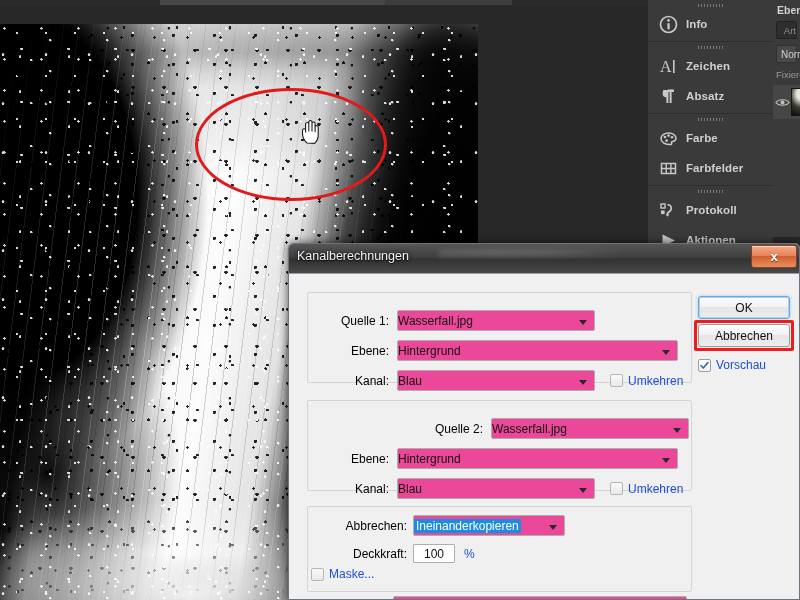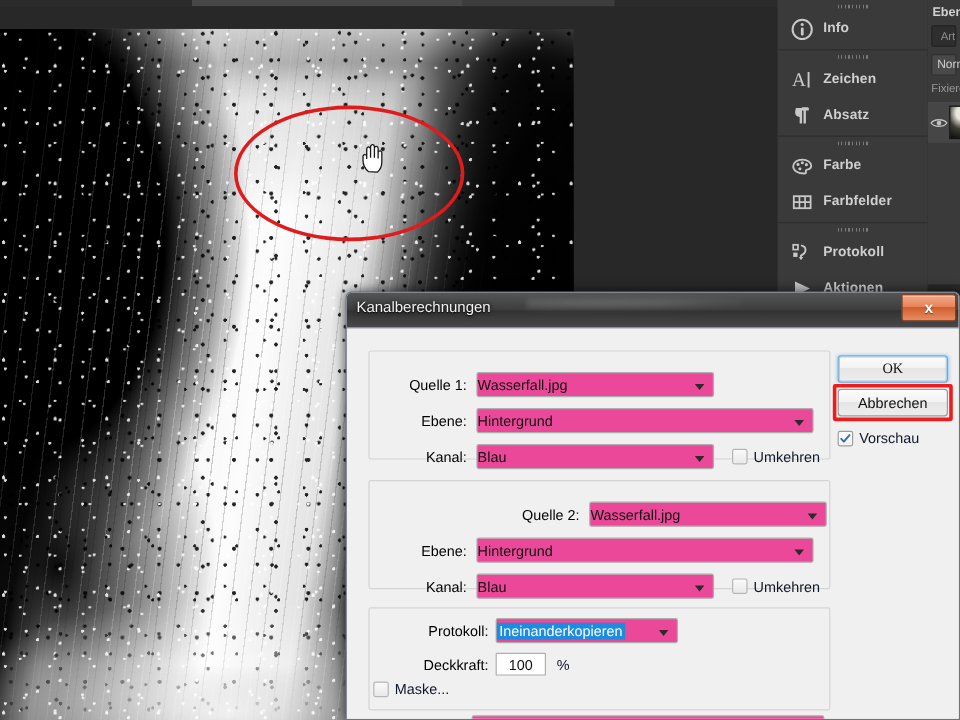--- a/index.html
+++ b/index.html
@@ -212,34 +212,33 @@
     display:flex;align-items:center;justify-content:center;font-size:12px;color:#111;
   }
   .cbx{
     width:13px;height:13px;box-sizing:border-box;
     border:1px solid #b6b6b6;background:linear-gradient(180deg,#fafafa,#e9e9e9);
     border-radius:2px;display:inline-flex;align-items:center;justify-content:center;
     flex:0 0 13px;
   }
   .cbx.on{background:linear-gradient(180deg,#ffffff,#f2f2f2);border-color:#9d9d9d;}
   .cbx-mark{width:9px;height:9px;}
-  .cbx-lbl{font-size:12px;color:#0f172a;margin-left:5px;}
+  .cbx-lbl{font-size:12px;color:#1d4ed8;margin-left:5px;}
 
   
   .btn{
     position:absolute;box-sizing:border-box;height:23px;
     border:1px solid #9a9a9a;border-radius:3px;
     background:linear-gradient(180deg,#fcfcfc 0%,#f2f2f2 46%,#e5e5e5 47%,#ededed 100%);
     font-size:12px;color:#111;display:flex;align-items:center;justify-content:center;
     cursor:default;
   }
   .btn.default{
     border:1px solid #6fa8d8;
     box-shadow:0 0 0 1px #a8d0ef inset, 0 0 3px rgba(100,170,230,.6);
-    font-family:Liberation Serif, serif;
   }
   #btn-cancel-hl{
     position:absolute;border:3px solid #ee1c1c;border-radius:2px;box-sizing:border-box;
     pointer-events:none;
   }
 </style>
 </head>
 <body>
 
 <div id="app-bg"></div>
@@ -432,21 +431,21 @@
     <div class="row" style="left:32px;top:204px;width:368px;">
       <span class="lbl" style="width:68px;">Kanal:</span>
       <span class="combo" style="width:198px;margin-left:8px;">Blau</span>
       <span class="cbx" style="margin-left:15px;"></span>
       <span class="cbx-lbl">Umkehren</span>
     </div>
 
     <div class="groupbox" style="left:18px;top:232px;width:383px;height:84px;"></div>
 
     <div class="row" style="left:28px;top:241px;width:370px;">
-      <span class="lbl" style="width:90px;">Protokoll:</span>
+      <span class="lbl" style="width:90px;">Abbrechen:</span>
       <span class="combo" style="width:152px;margin-left:6px;">
         <span class="combo-selbg">Ineinanderkopieren</span>
       </span>
     </div>
 
     <div class="row" style="left:28px;top:270px;width:370px;">
       <span class="lbl" style="width:90px;">Deckkraft:</span>
       <span class="textfield" style="width:42px;margin-left:6px;">100</span>
       <span class="cbx-lbl" style="margin-left:9px;">%</span>
     </div>

